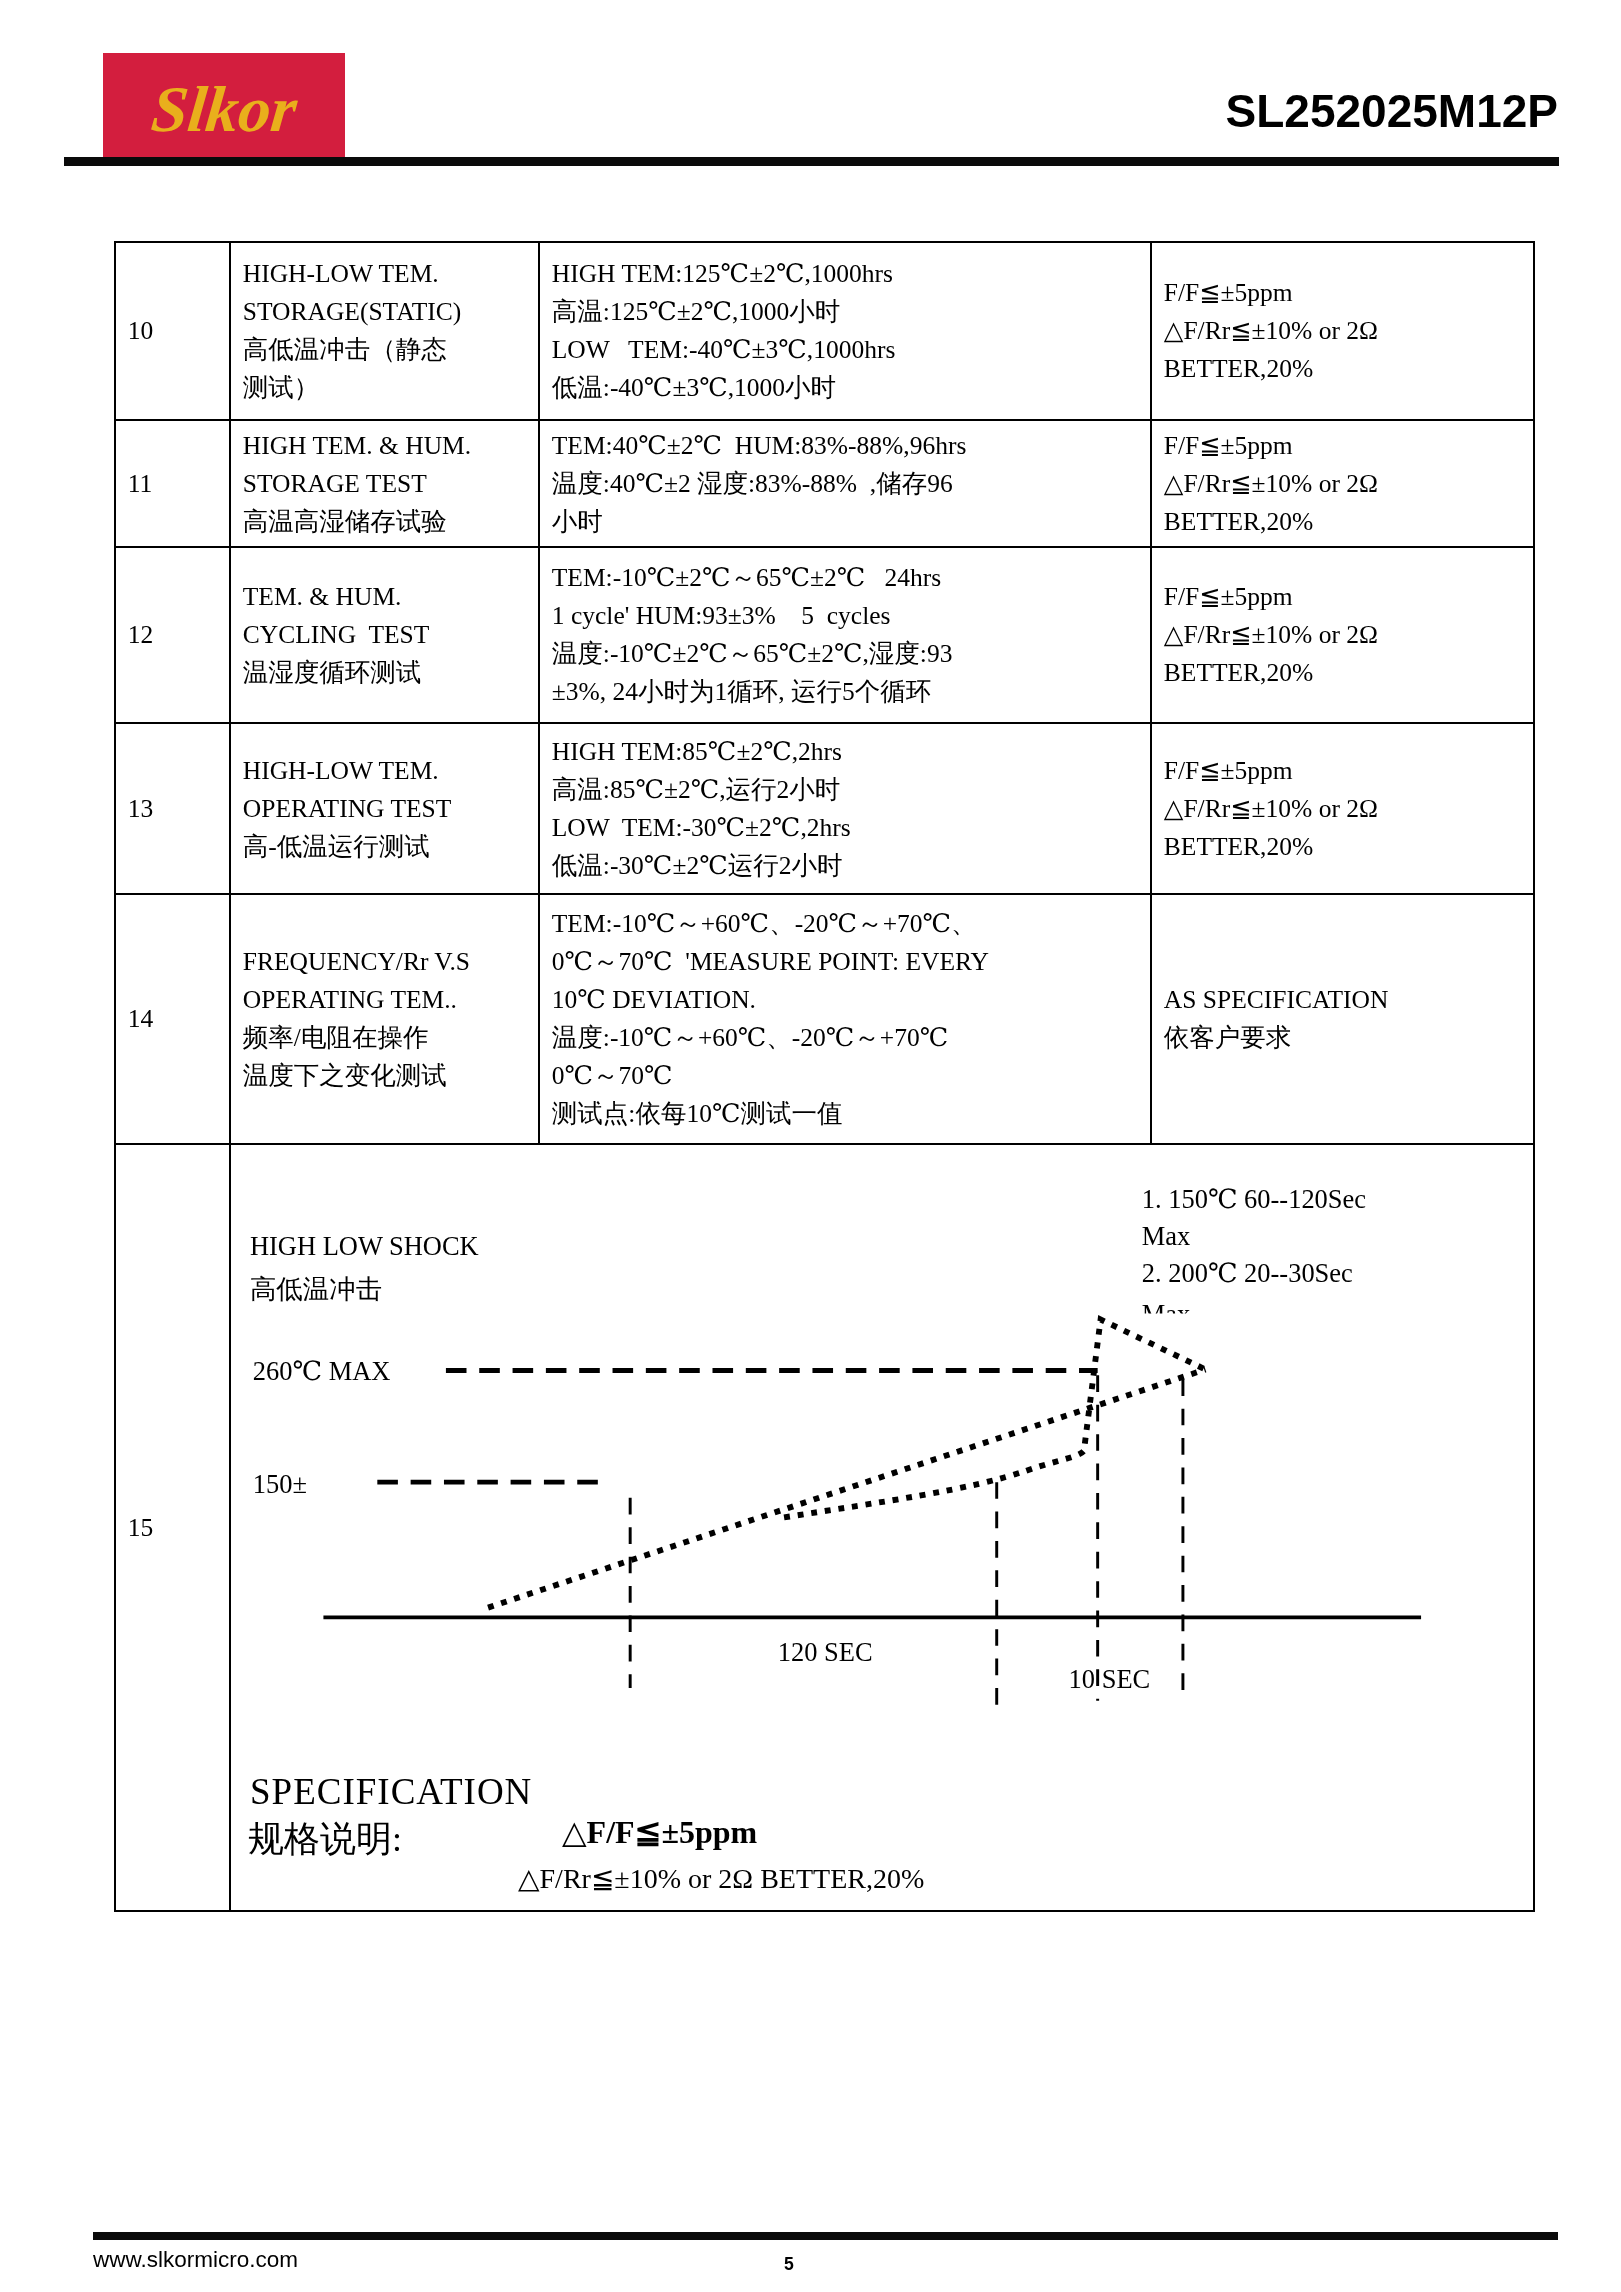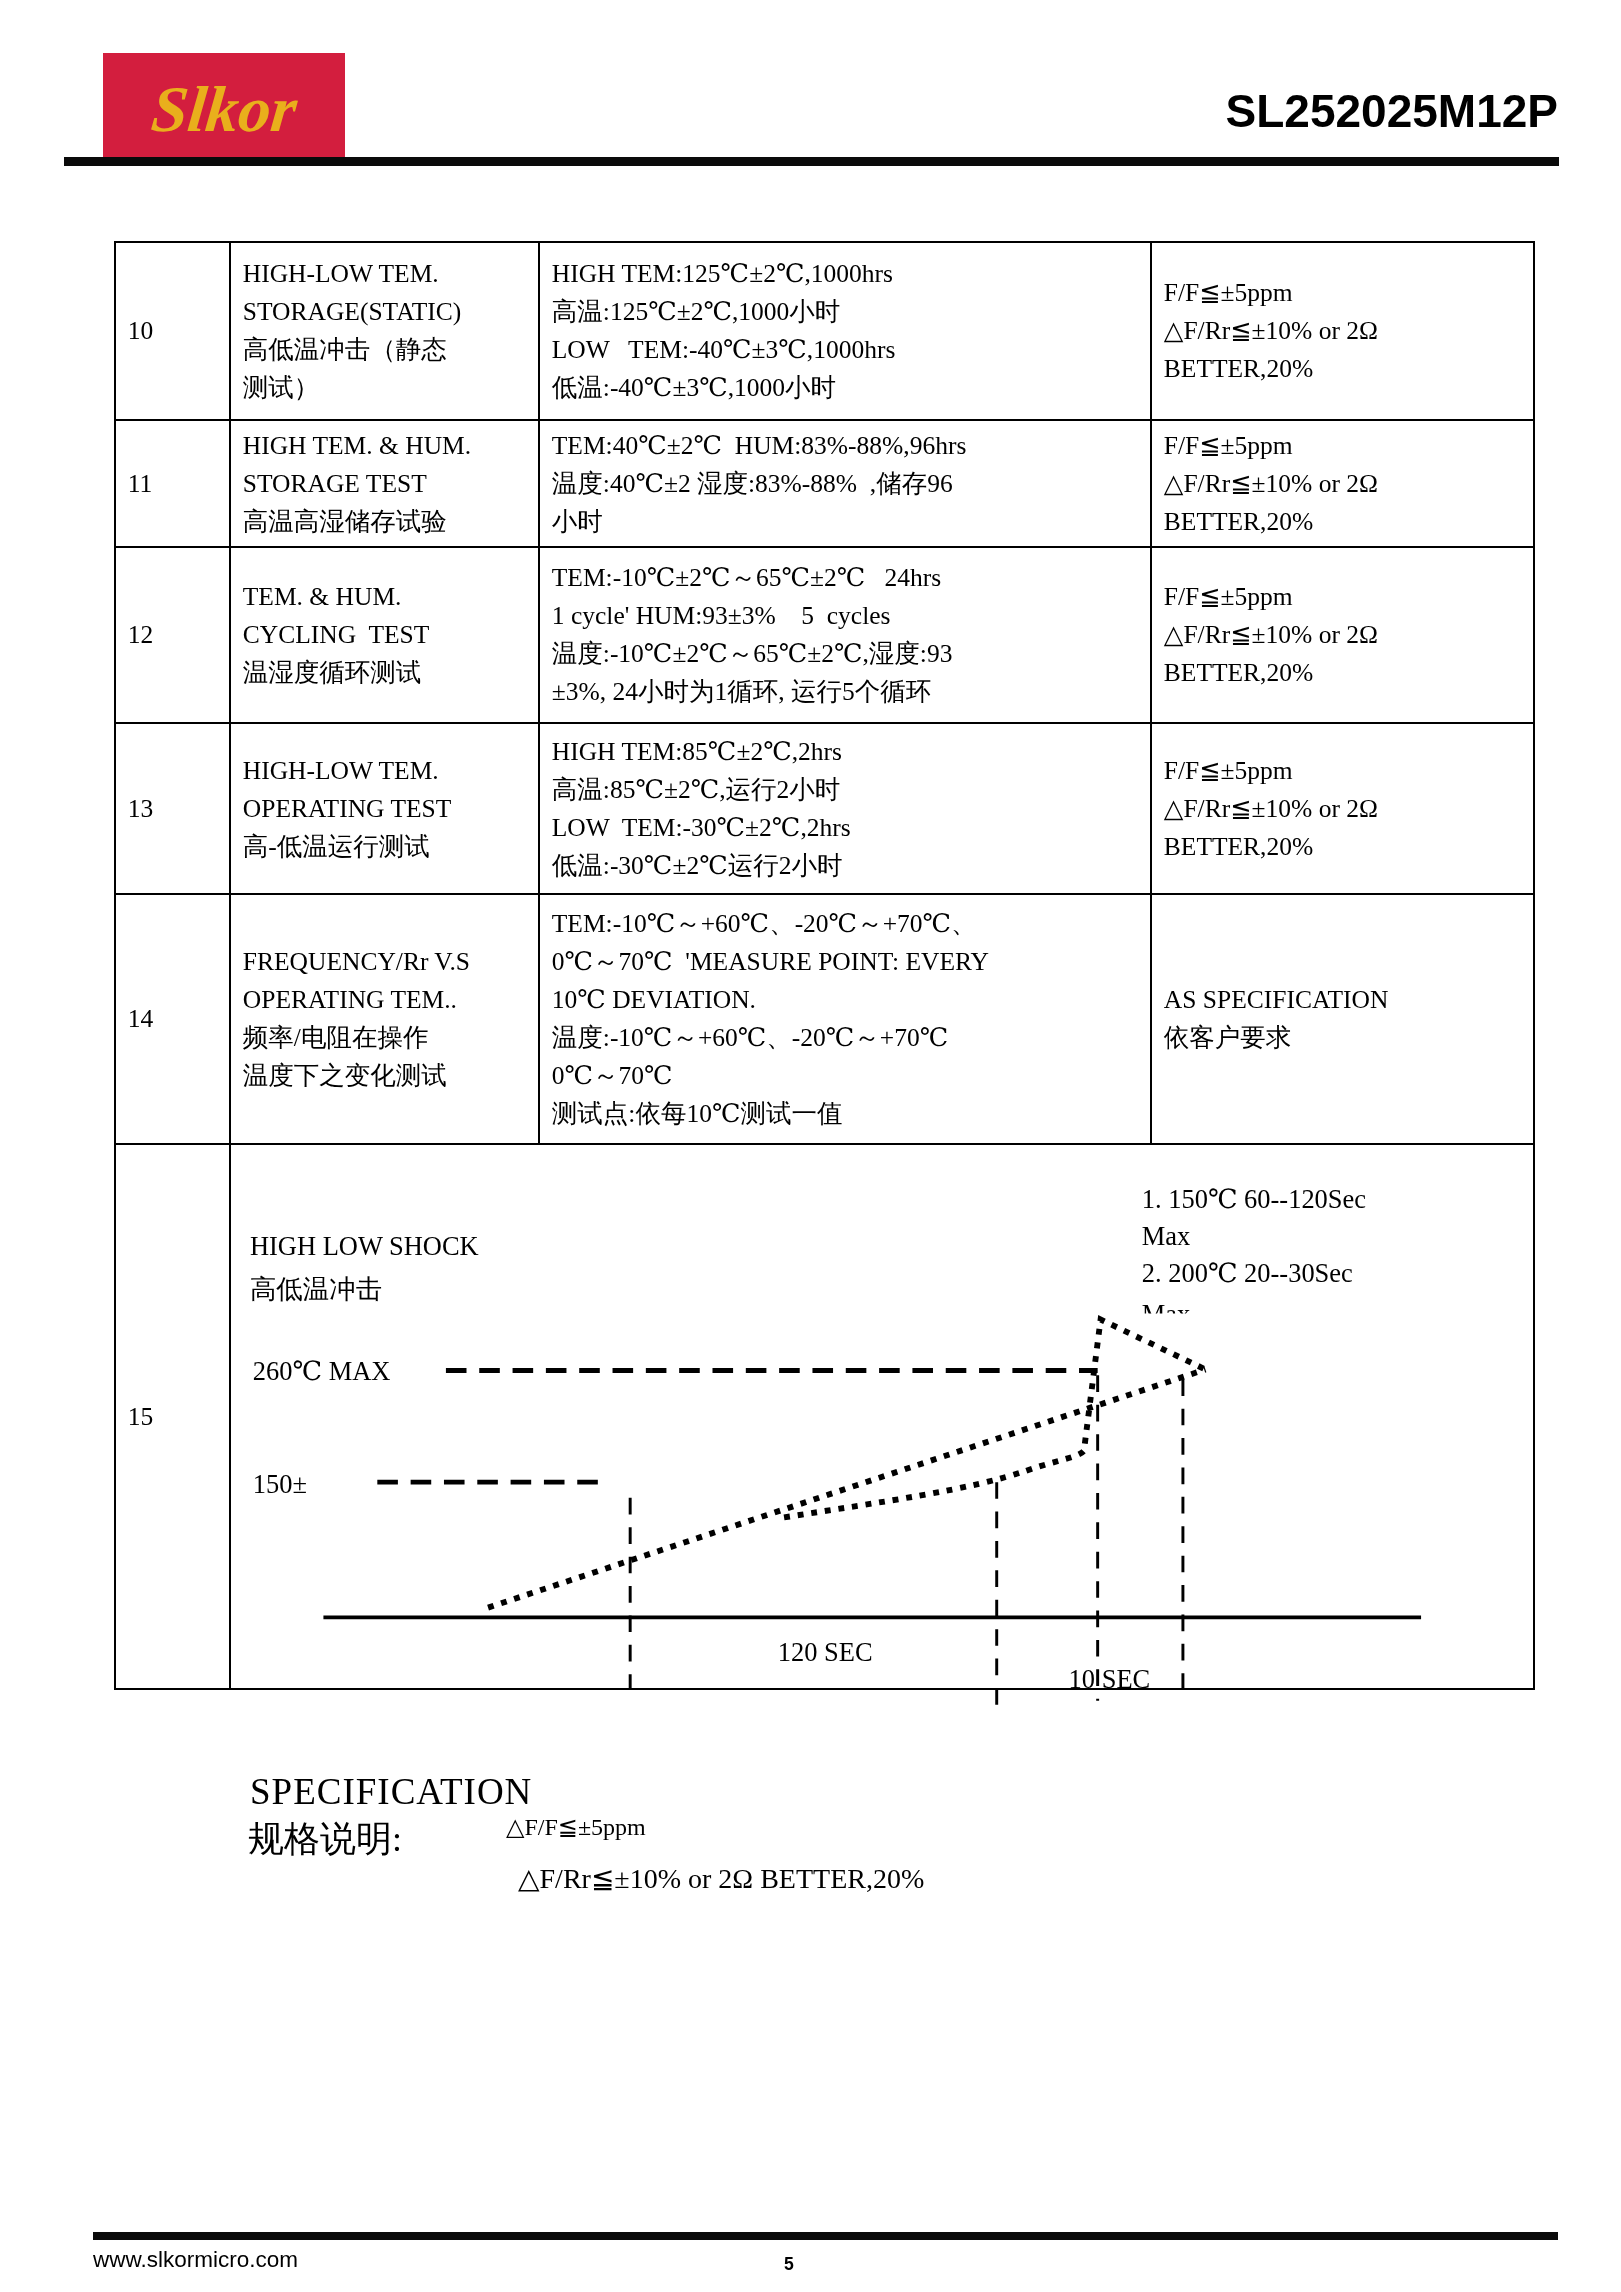--- a/index.html
+++ b/index.html
@@ -35,21 +35,21 @@
   .tline{white-space:pre;}
   td.c-num{padding-left:14.7px;font-size:26.5px;}
   td.c-num15{vertical-align:top;padding-top:5.9px;}
   td.c-blank{padding:0;}
   
   .overlay{position:absolute;left:0;top:0;width:1621px;height:2293px;pointer-events:none;}
   .overlay svg{position:absolute;left:0;top:0;}
   .svg-text{font-family:"Liberation Serif","DejaVu Serif",serif;font-size:27px;fill:#000;}
   .spec-heading{position:absolute;left:250px;top:1770px;font-size:37px;letter-spacing:1px;}
   .spec-label{position:absolute;left:248px;top:1815px;font-size:36px;}
-  .spec-line1{position:absolute;left:506px;top:1813px;font-size:24px;}
+  .spec-line1{position:absolute;left:562px;top:1813px;font-size:32px;font-weight:bold;}
   .spec-line2{position:absolute;left:518px;top:1862px;font-size:28px;}
   
   .footer-rule{position:absolute;left:93px;top:2232px;width:1465px;height:7.8px;background:#0a0a0a;}
   .website{
     position:absolute;left:93px;top:2247px;
     font-family:"Liberation Sans","DejaVu Sans",sans-serif;font-size:22.5px;
   }
   .page-number{
     position:absolute;left:784px;top:2254px;
     font-family:"Liberation Sans","DejaVu Sans",sans-serif;font-size:17.6px;font-weight:bold;
@@ -164,21 +164,21 @@
             <div class="tline">10℃ DEVIATION.</div>
             <div class="tline">温度:-10℃～+60℃、-20℃～+70℃</div>
             <div class="tline">0℃～70℃</div>
             <div class="tline">测试点:依每10℃测试一值</div>
           </td>
         <td class="c-crit">
             <div class="tline">AS SPECIFICATION</div>
             <div class="tline">依客户要求</div>
           </td>
       </tr>
-      <tr style="height:545px">
+      <tr style="height:767px">
         <td class="c-num c-num15">15</td>
         <td class="c-blank" colspan="3"></td>
       </tr>
     </tbody>
   </table>
 
   <div class="overlay">
     <svg width="1621" height="2293" viewBox="0 0 1654 2339">
       <defs>
         <clipPath id="notes-clip">

